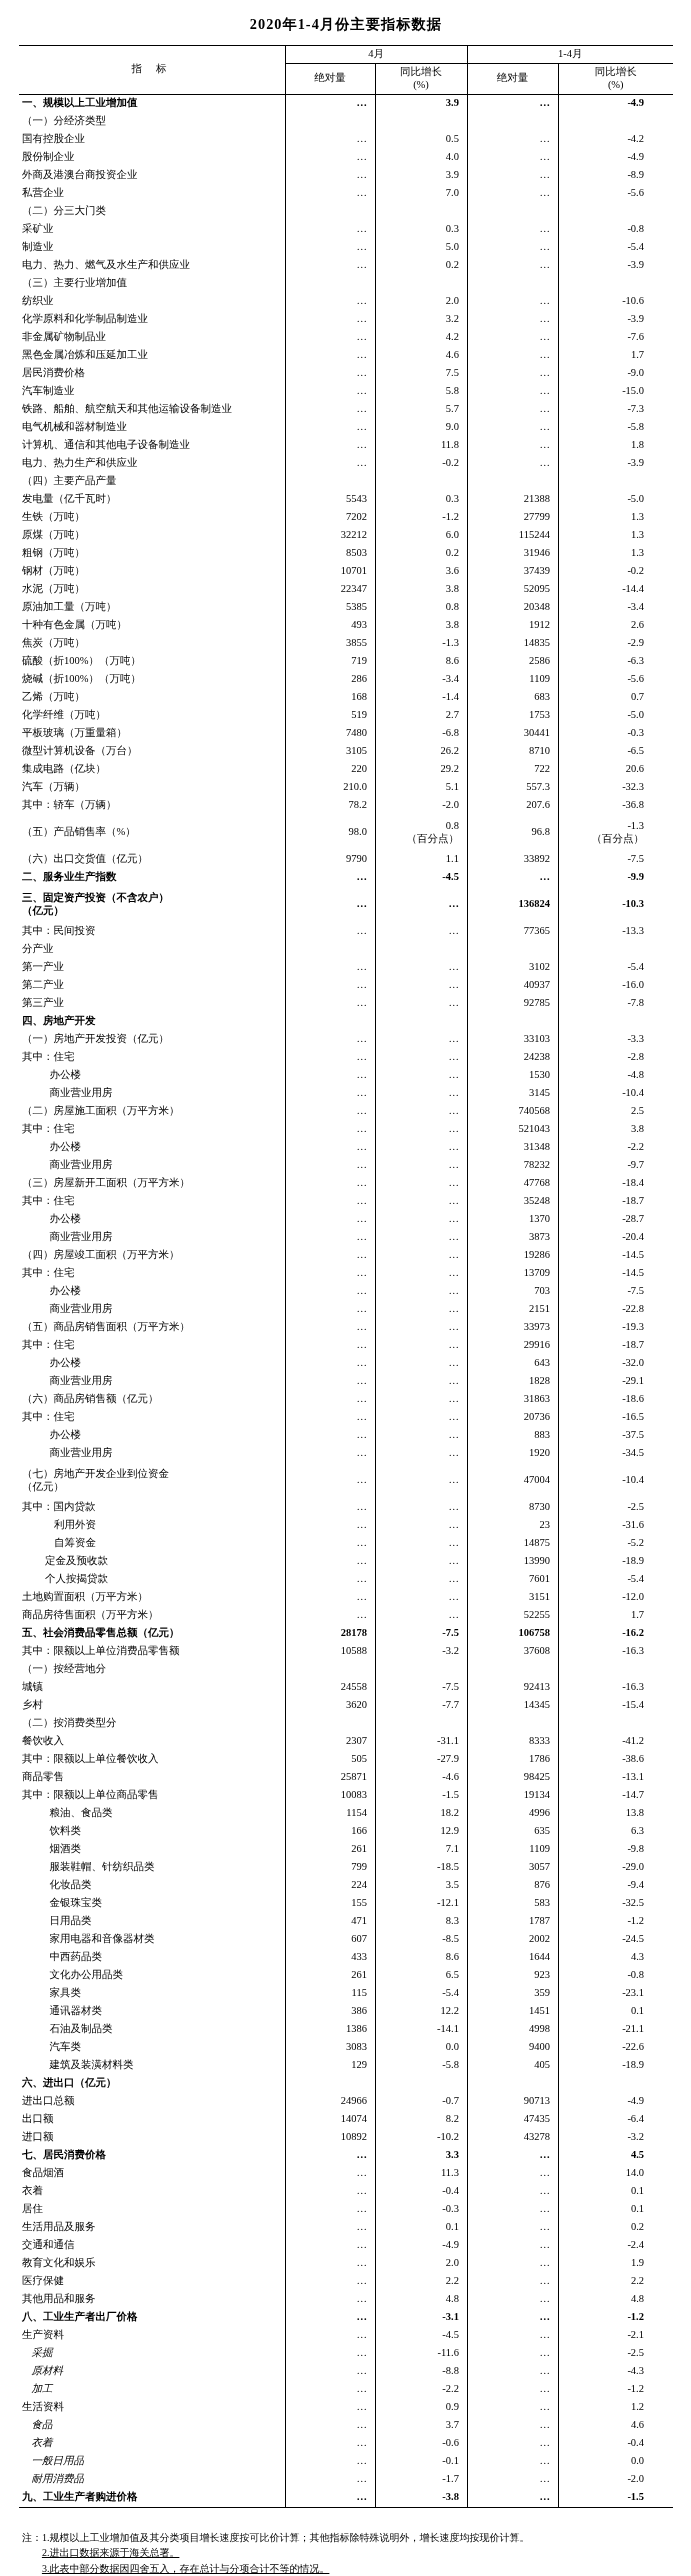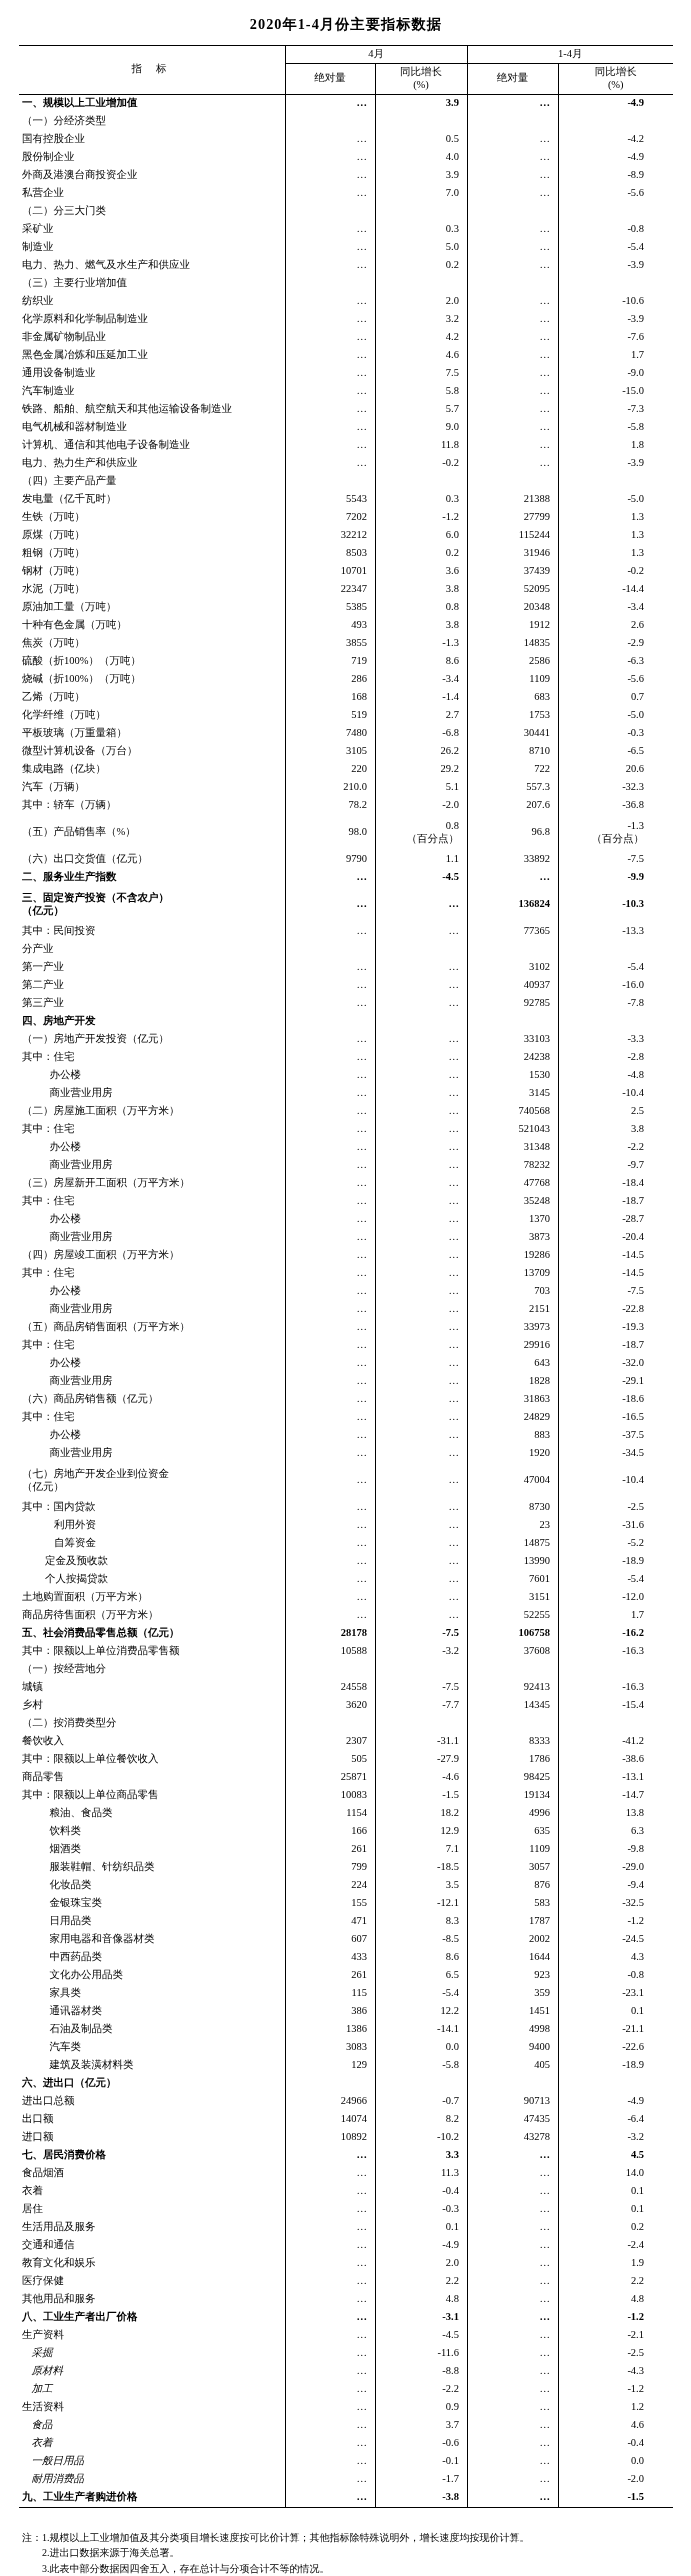--- a/index.html
+++ b/index.html
@@ -27,21 +27,21 @@
   td { font-size:10.5px; height:18px; padding:0; vertical-align:middle; white-space:pre-line; line-height:12.4px; }
   tr.tall td { height:36px; }
   td.c-label { text-align:left; }
   td.c-val { text-align:right; border-left:1px solid #000; padding-right:7.6px; }
   td.c-val.c5 { padding-right:29px; }
   tr.bold td { font-weight:bold;margin-top:10px; }
   .ind0{padding-left:2.9px;} .ind1{padding-left:12.4px;font-style:italic;} .ind2{padding-left:26px;}
   .ind3{padding-left:30.5px;} .ind4{padding-left:35px;}
   .notes { font-size:10px; line-height:15.7px; margin-top:22px; padding-left:2.9px; }
   .notes .note-line { white-space:pre-wrap; }
-  .notes .note-cont { padding-left:20px; }
+  .notes .note-cont { padding-left:20px;text-decoration:underline; }
 </style>
 </head>
 <body>
 
 <div class="page">
   <div class="title">2020年1-4月份主要指标数据</div>
 
   <table class="stats">
     <colgroup>
       <col class="col-label">
@@ -165,21 +165,21 @@
           <td class="c-val c5">-7.6</td>
         </tr>
         <tr>
           <td class="c-label ind0">黑色金属冶炼和压延加工业</td>
           <td class="c-val c2">…</td>
           <td class="c-val c3">4.6</td>
           <td class="c-val c4">…</td>
           <td class="c-val c5">1.7</td>
         </tr>
         <tr>
-          <td class="c-label ind0">通用设备制造业</td>
+          <td class="c-label ind0">居民消费价格</td>
           <td class="c-val c2">…</td>
           <td class="c-val c3">7.5</td>
           <td class="c-val c4">…</td>
           <td class="c-val c5">-9.0</td>
         </tr>
         <tr>
           <td class="c-label ind0">汽车制造业</td>
           <td class="c-val c2">…</td>
           <td class="c-val c3">5.8</td>
           <td class="c-val c4">…</td>
@@ -563,21 +563,21 @@
           <td class="c-label ind0">（六）商品房销售额（亿元）</td>
           <td class="c-val c2">…</td>
           <td class="c-val c3">…</td>
           <td class="c-val c4">31863</td>
           <td class="c-val c5">-18.6</td>
         </tr>
         <tr>
           <td class="c-label ind0">其中：住宅</td>
           <td class="c-val c2">…</td>
           <td class="c-val c3">…</td>
-          <td class="c-val c4">24829</td>
+          <td class="c-val c4">20736</td>
           <td class="c-val c5">-16.5</td>
         </tr>
         <tr>
           <td class="c-label ind3">办公楼</td>
           <td class="c-val c2">…</td>
           <td class="c-val c3">…</td>
           <td class="c-val c4">883</td>
           <td class="c-val c5">-37.5</td>
         </tr>
         <tr>

